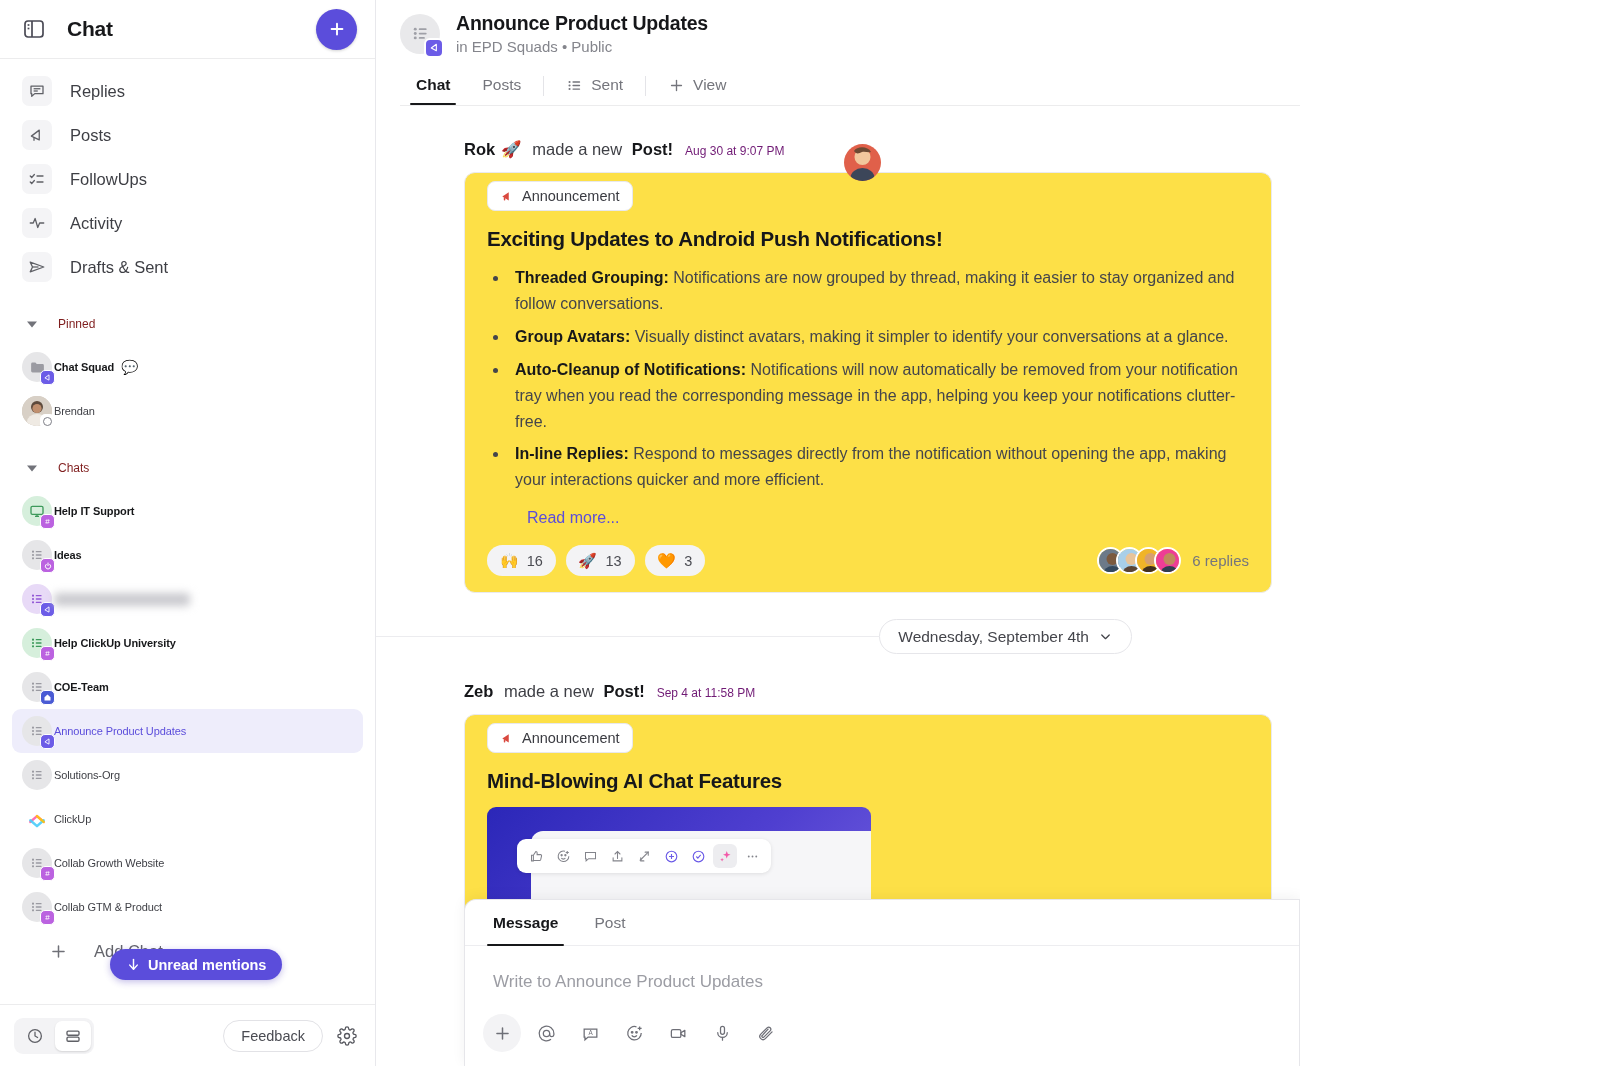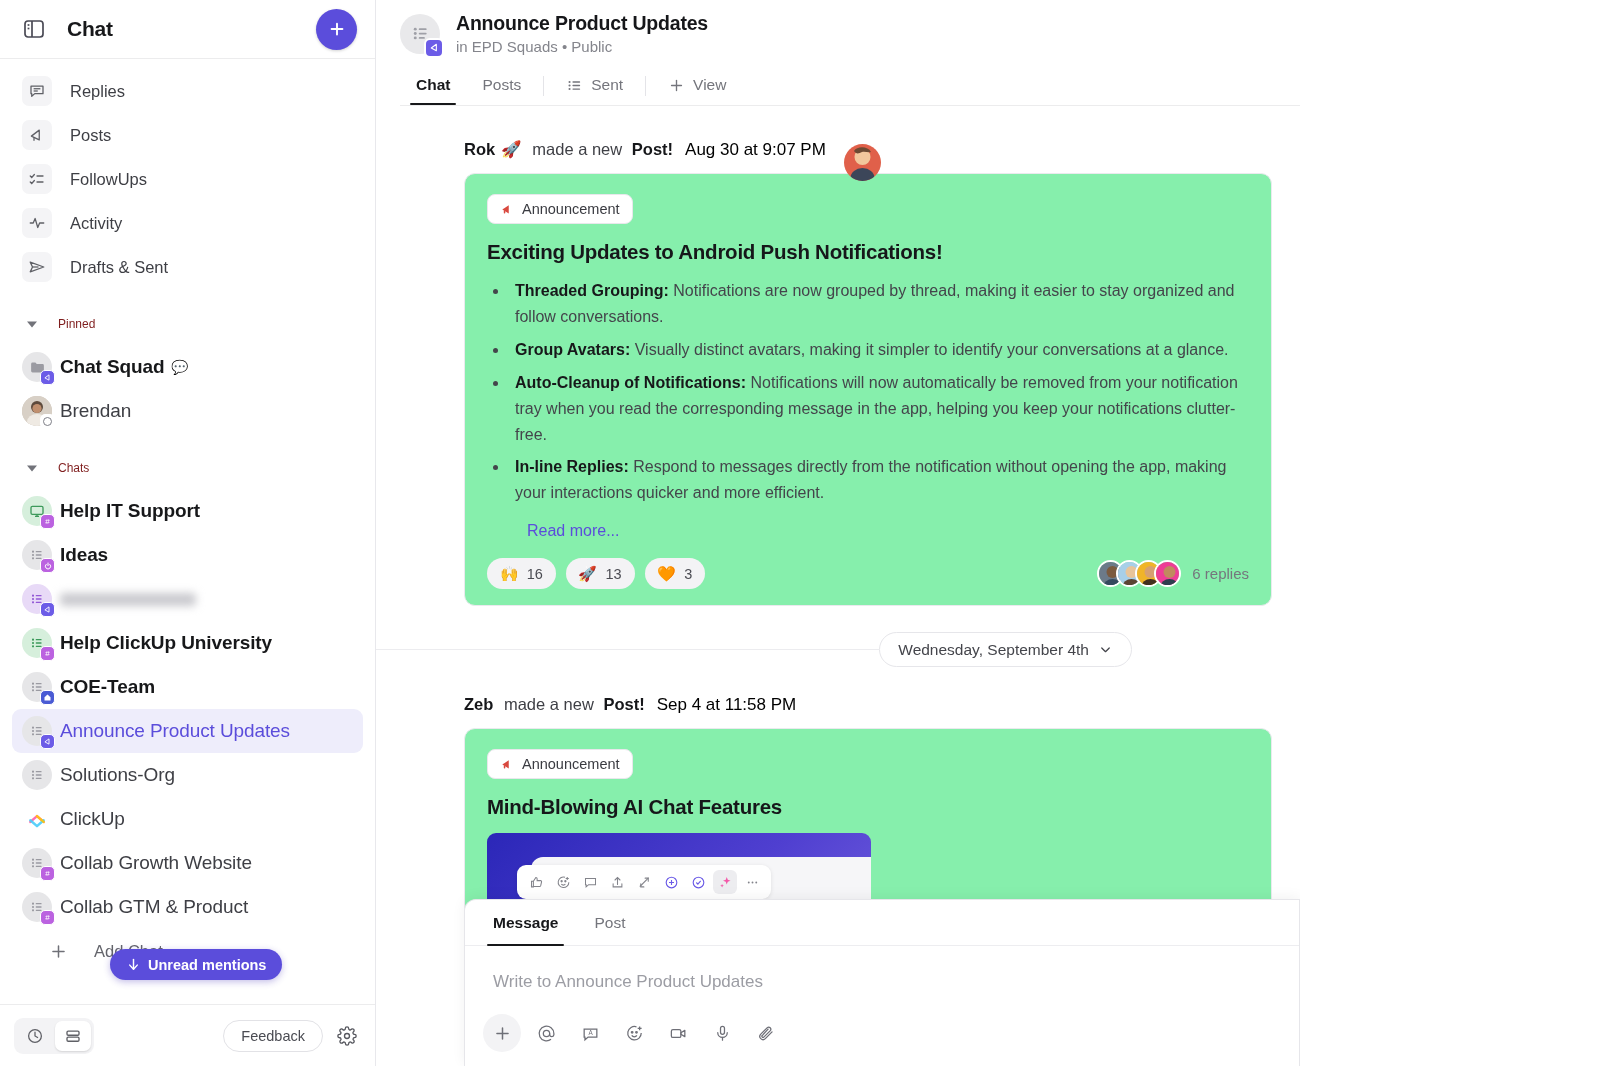--- a/index.html
+++ b/index.html
@@ -84,21 +84,21 @@
     border: 1.5px solid #fff; color: #fff; font-size: 8px;
   }
   .badge.violet { background: #6c5ce7; }
   .badge.pink   { background: #bb62e0; }
   .badge.blue   { background: #4a5bd4; }
   .badge.ring   { background: #fff; border: 1.5px solid #fff; }
   .badge.ring i {
     display:block; width: 9px; height: 9px; border-radius: 50%;
     border: 1.6px solid #7e7f87; background: #fff;
   }
-  .chat-name { margin-left: 8px; font-size: 19px; color: #3e3f45; letter-spacing: -.1px; }
+  .chat-name { margin-left: 2px; font-size: 11px; color: #3e3f45; letter-spacing: -.1px; }
   .chat-name.bold { font-weight: bold; color: #17181a; }
   .chat-row.selected .chat-name { color: #5b4ddb; }
   .chat-name.redacted {
     color: transparent; background: #c9c9ce;
     filter: blur(4px); border-radius: 4px; width: 136px; height: 13px;
   }
   .name-emoji { margin-left: 7px; font-size: 14px; }
 
   .add-chat { display: flex; align-items: center; height: 44px; margin: 0 12px; padding: 0 10px; cursor: pointer; }
   .add-chat .plus-ico { width: 22px; color: #6f7077; display:flex; align-items:center; justify-content:center;}
@@ -164,25 +164,25 @@
   .feed { flex: 1; overflow: hidden; position: relative; padding-top: 16px; }
 
   .post-block { display: flex; padding: 18px 28px 0 88px; position: relative; }
   .post-av {
     position: absolute; left: 468px; top: 22px;
     width: 37px; height: 37px; border-radius: 50%; overflow: hidden;
   }
   .post-wrap { flex: 1; }
   .post-meta { display: flex; align-items: baseline; gap: 9px; font-size: 16.5px; color: #3e3f45; }
   .post-meta b { color: #16171a; }
-  .post-time { font-size: 17px; color: #000000; margin-left: 3px; }
+  .post-time { font-size: 12px; color: #701a75; margin-left: 3px; }
 
   .card {
     margin-top: 13px; border: 1px solid #eaeaee; border-radius: 11px;
-    padding: 20px 22px 16px; background: #86efac;
+    padding: 8px 22px 16px; background: #fde047;
   }
   .ann-chip {
     display: inline-flex; align-items: center; gap: 8px;
     border: 1px solid #e8e8ec; border-radius: 8px;
     height: 30px; padding: 0 12px; font-size: 14.5px; color: #3a3b41;
     background: #fff;
   }
   .post-title { font-size: 20.5px; font-weight: bold; color: #16171a; margin-top: 16px; letter-spacing: -.25px; }
   .bullets { margin: 14px 0 0 22px; }
   .bullets li { font-size: 16px; color: #44454b; line-height: 1.62; margin-bottom: 7px; padding-left: 6px; }

